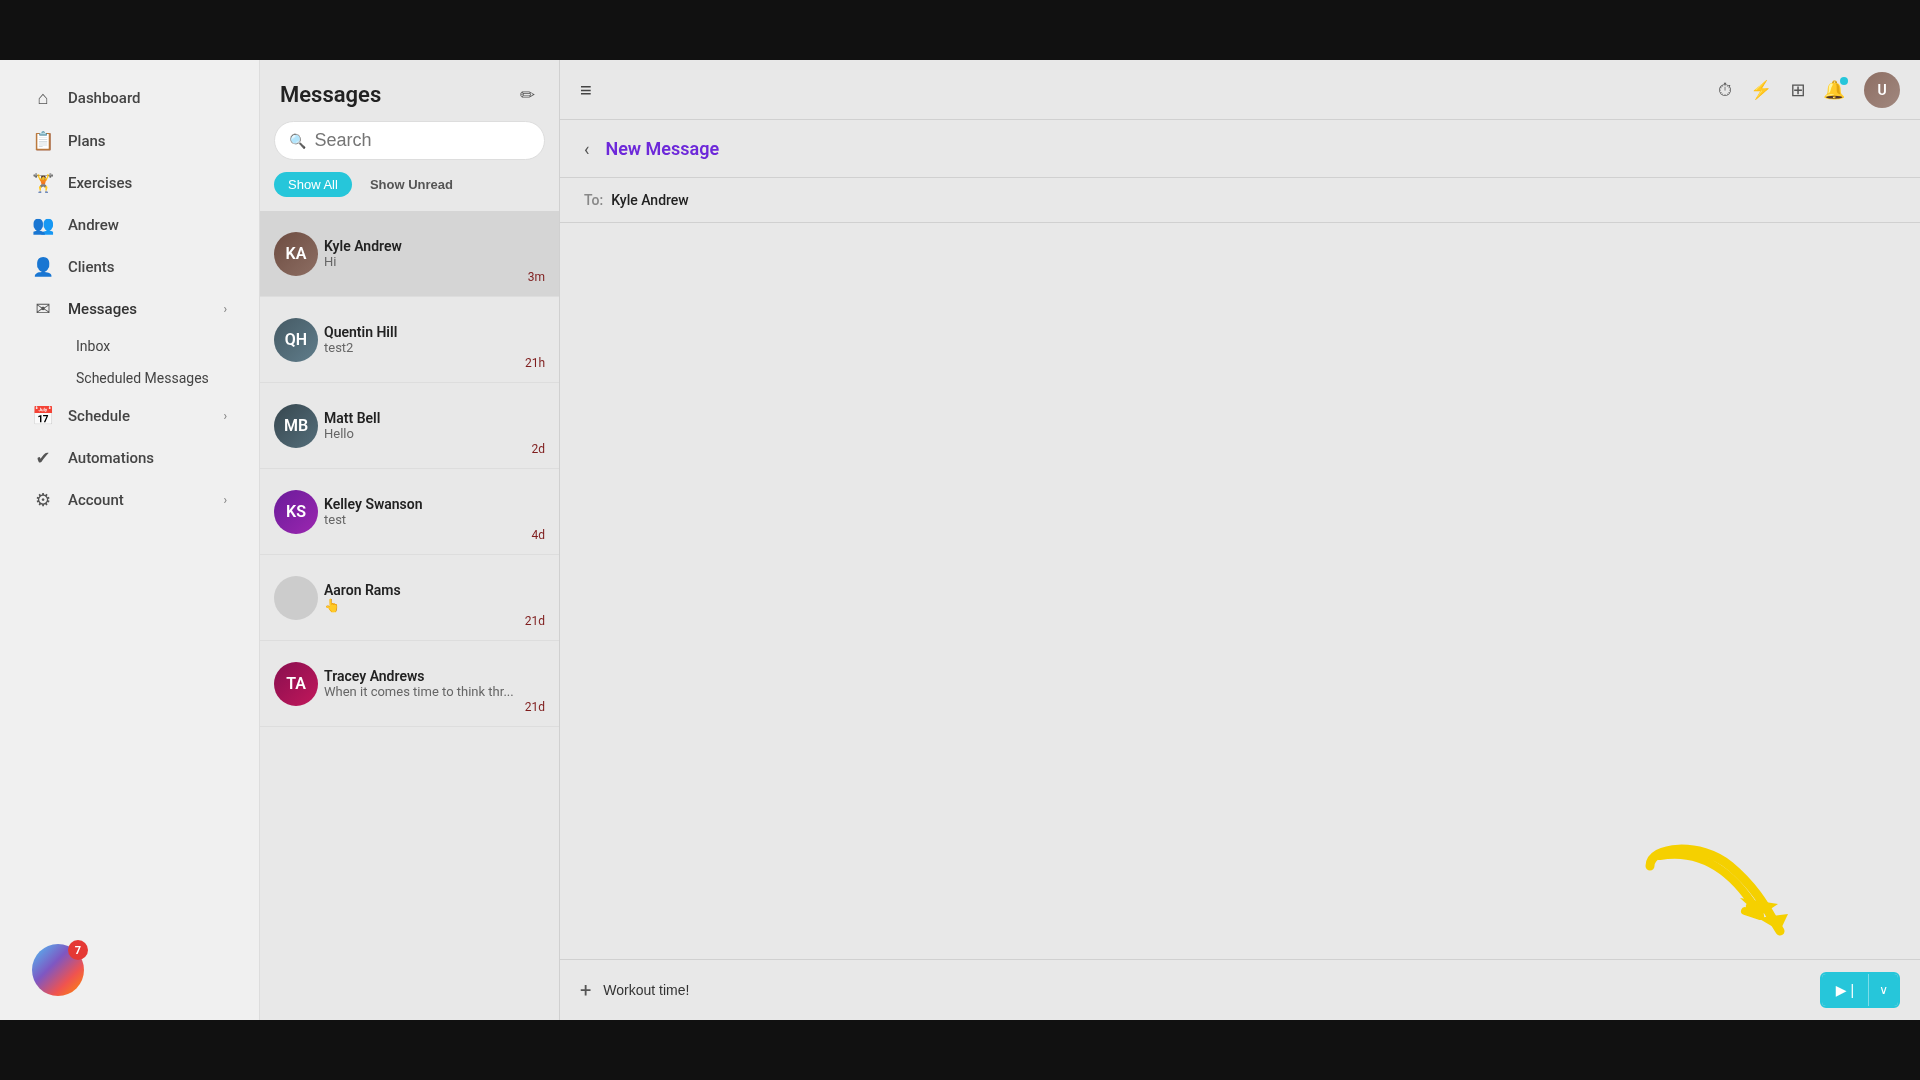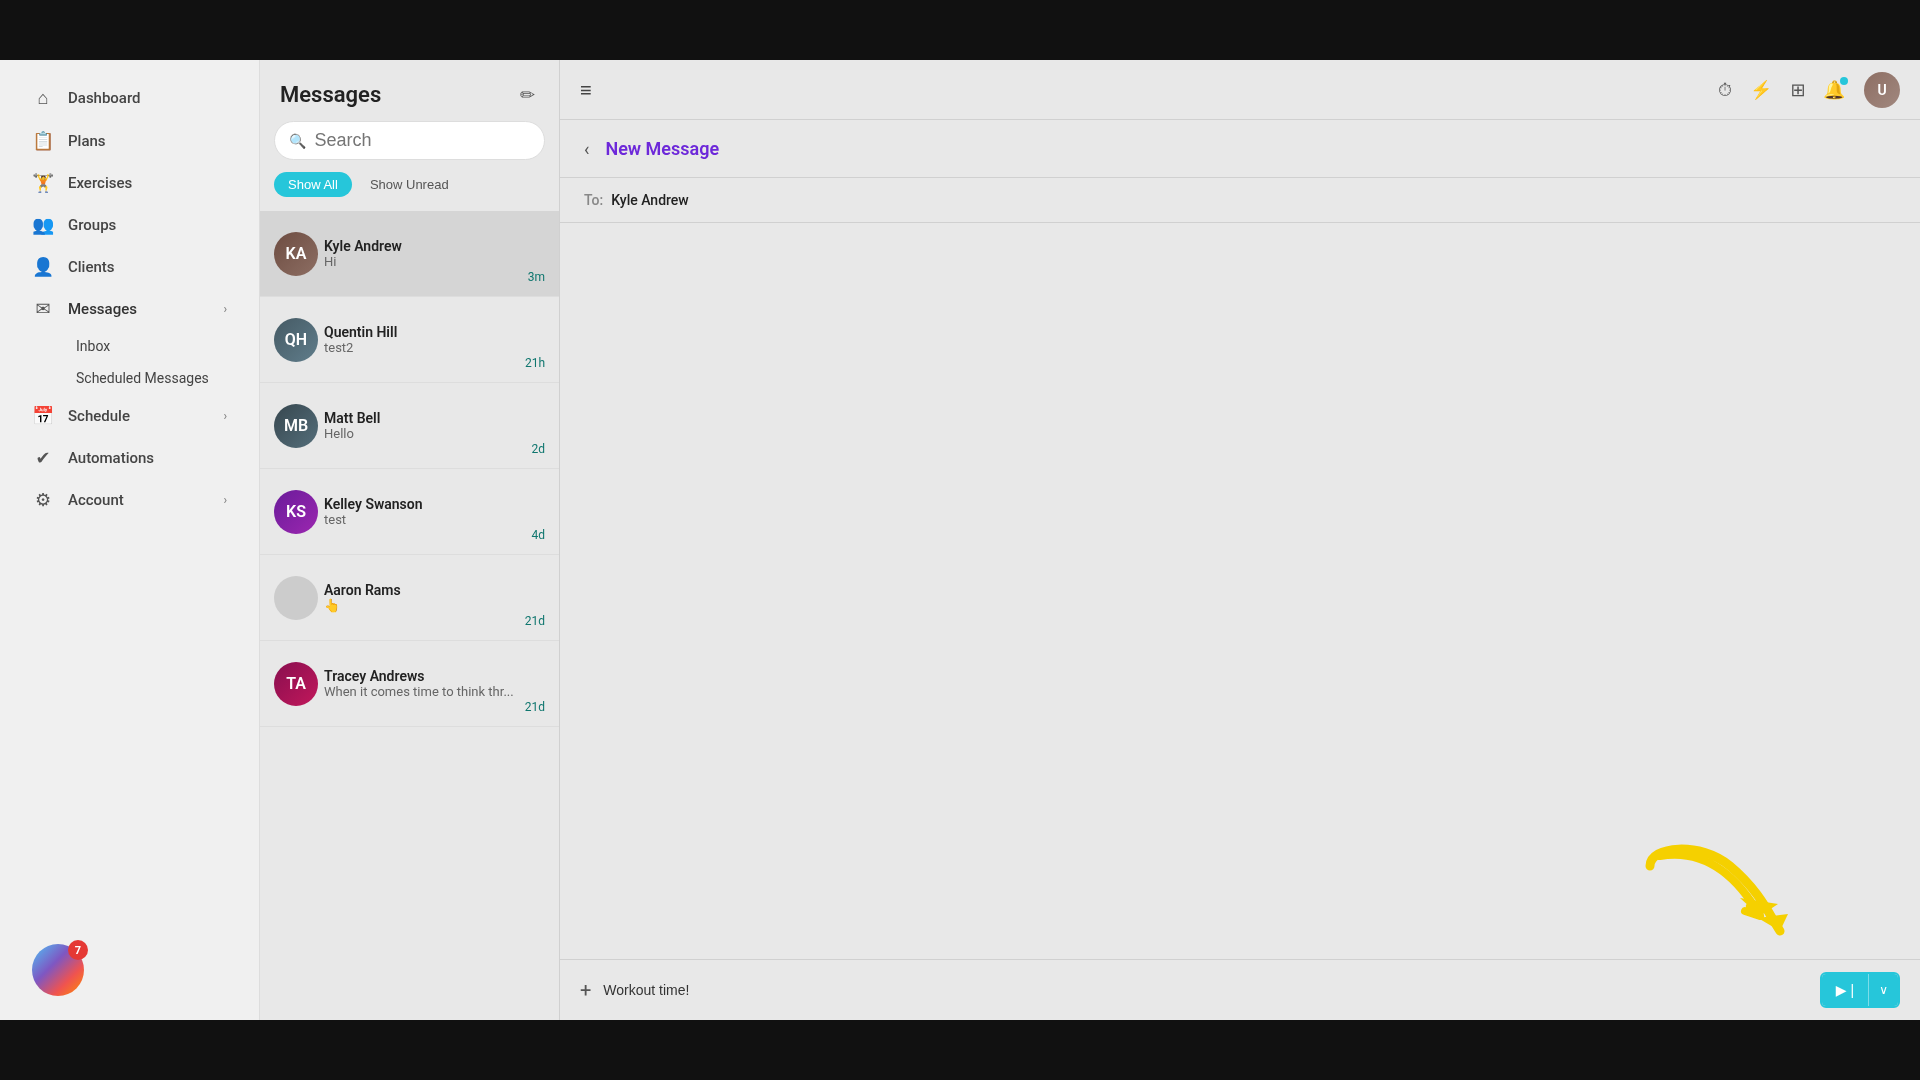--- a/index.html
+++ b/index.html
@@ -186,20 +186,21 @@
       cursor: pointer;
       border: none;
     }
     .filter-btn.active {
       background: #26c6da;
       color: white;
     }
     .filter-btn.inactive {
       background: transparent;
       color: #555;
+      font-weight: bold;
     }
 
     .conversations-list {
       flex: 1;
       overflow-y: auto;
     }
 
     .conversation-item {
       display: flex;
       align-items: center;
@@ -244,21 +245,21 @@
     }
     .conv-preview {
       font-size: 13px;
       color: #666;
       white-space: nowrap;
       overflow: hidden;
       text-overflow: ellipsis;
     }
     .conv-time {
       font-size: 12px;
-      color: #0f766e;
+      color: #7f1d1d;
       flex-shrink: 0;
       margin-top: 47px;
     }
 
     
     .content-pane {
       flex: 1;
       display: flex;
       flex-direction: column;
       background: #e8e8e8;
@@ -466,21 +467,21 @@
     <span>Plans</span>
 
   </div>
         <div class="sidebar-item">
     <span class="icon">🏋</span>
     <span>Exercises</span>
 
   </div>
         <div class="sidebar-item">
     <span class="icon">👥</span>
-    <span>Groups</span>
+    <span>Andrew</span>
 
   </div>
         <div class="sidebar-item">
     <span class="icon">👤</span>
     <span>Clients</span>
 
   </div>
         <div class="sidebar-item active">
     <span class="icon">✉</span>
     <span>Messages</span>

